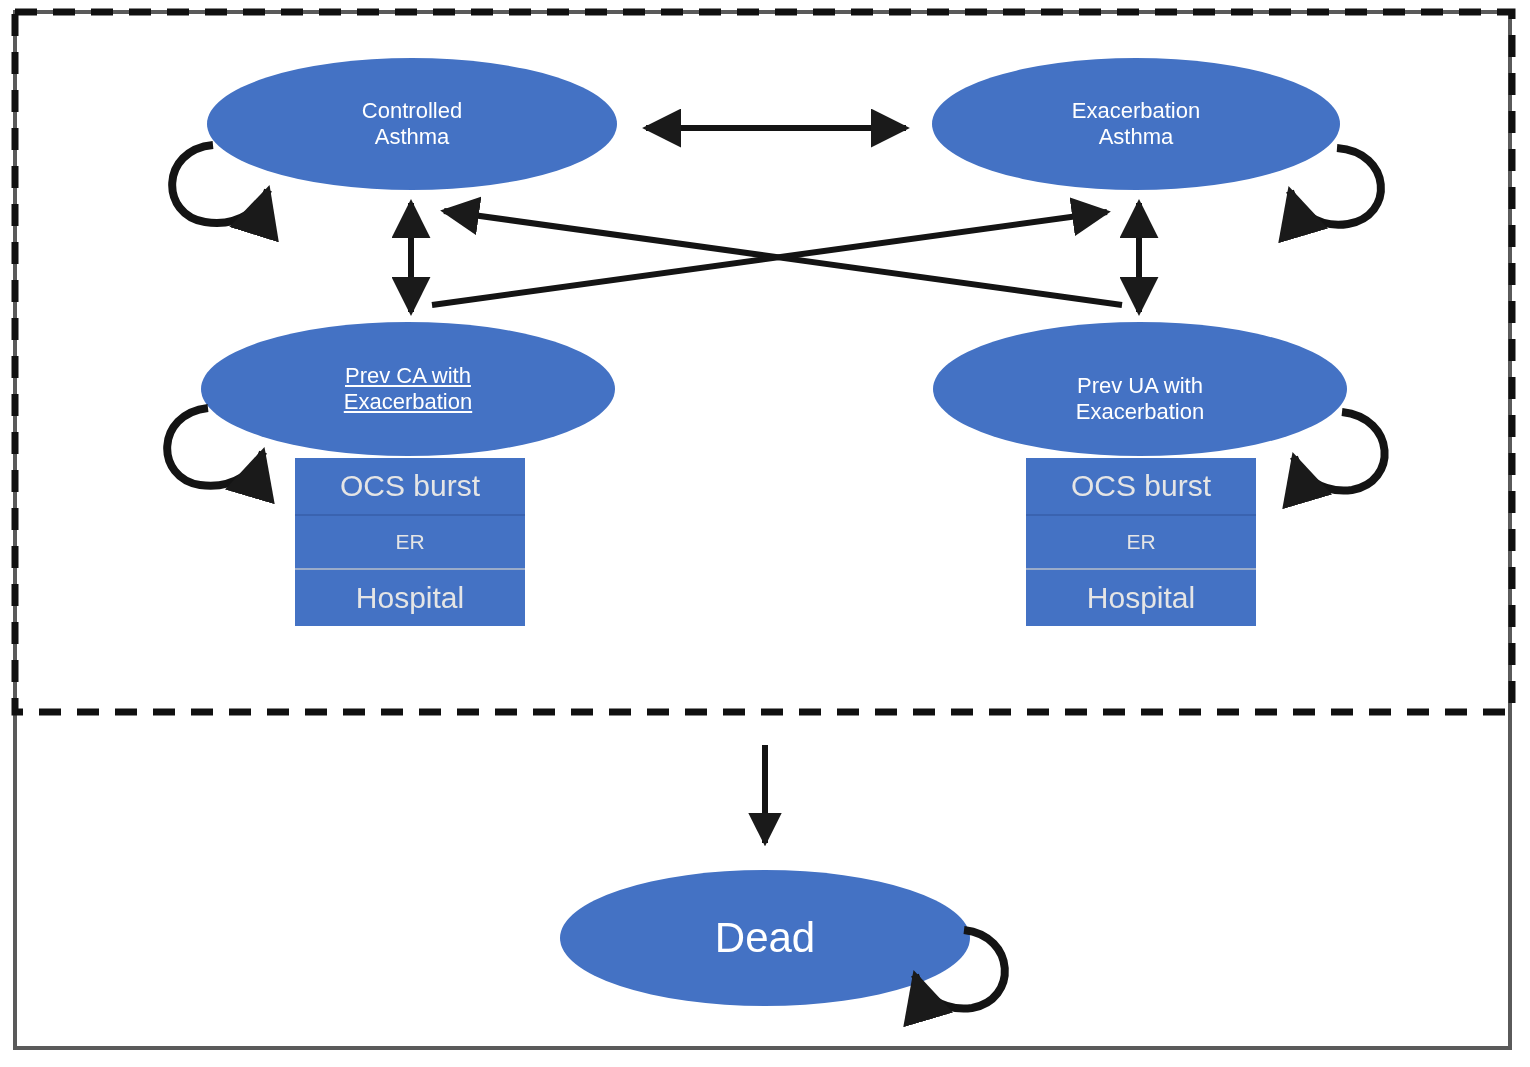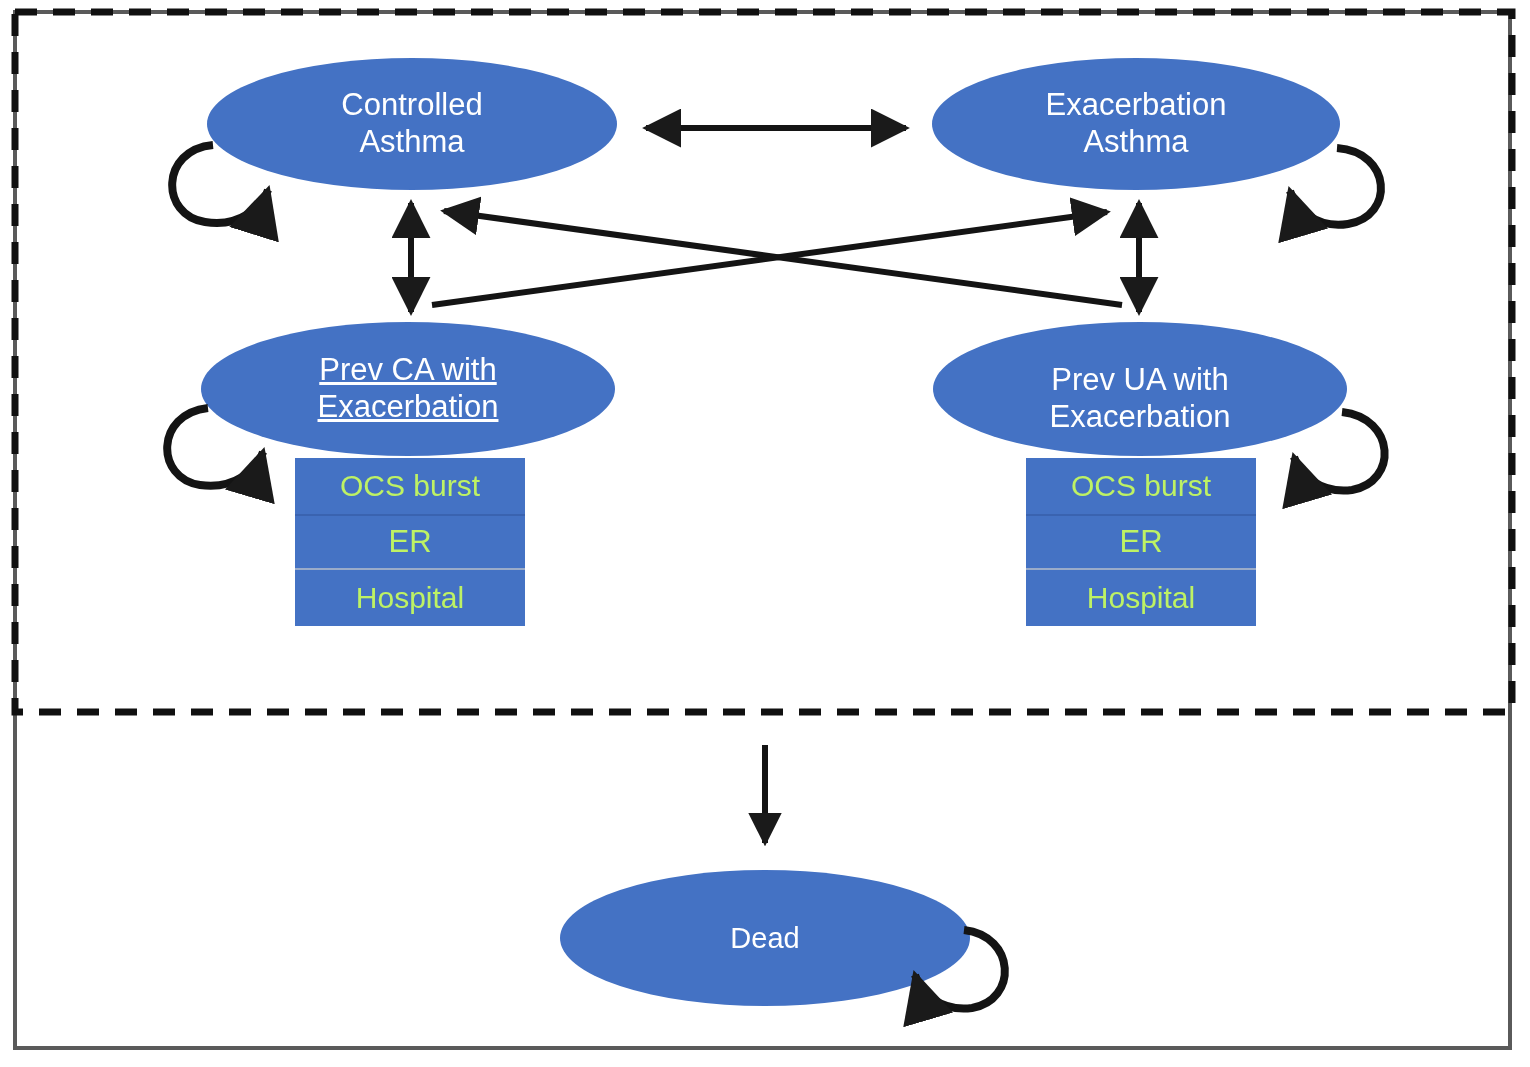--- a/index.html
+++ b/index.html
@@ -33,28 +33,28 @@
     color: #ffffff;
     line-height: 1.18;
     pointer-events: none;
     white-space: pre-line;
   }
   .stack-cell {
     position: absolute;
     display: flex;
     align-items: center;
     justify-content: center;
-    color: #bef264;
+    color: #e5e5e5;
     text-align: center;
     background: #4472C4;
   }
   .cell-big { font-size: 30px; }
-  .cell-small { font-size: 31px; }
-  .lbl-2line { font-size: 31px; }
-  .lbl-1line { font-size: 29px; }
+  .cell-small { font-size: 21px; }
+  .lbl-2line { font-size: 22px; }
+  .lbl-1line { font-size: 42px; }
 </style>
 </head>
 <body>
 
 <div id="canvas">
 
   <svg class="layer" viewBox="0 0 1530 1067">
     <defs>
       <marker id="ah" viewBox="0 0 10 10" refX="9" refY="5" markerWidth="6.5" markerHeight="6.5" orient="auto-start-reverse">
         <path d="M 0 0 L 10 5 L 0 10 z" fill="#1a1a1a"></path>

